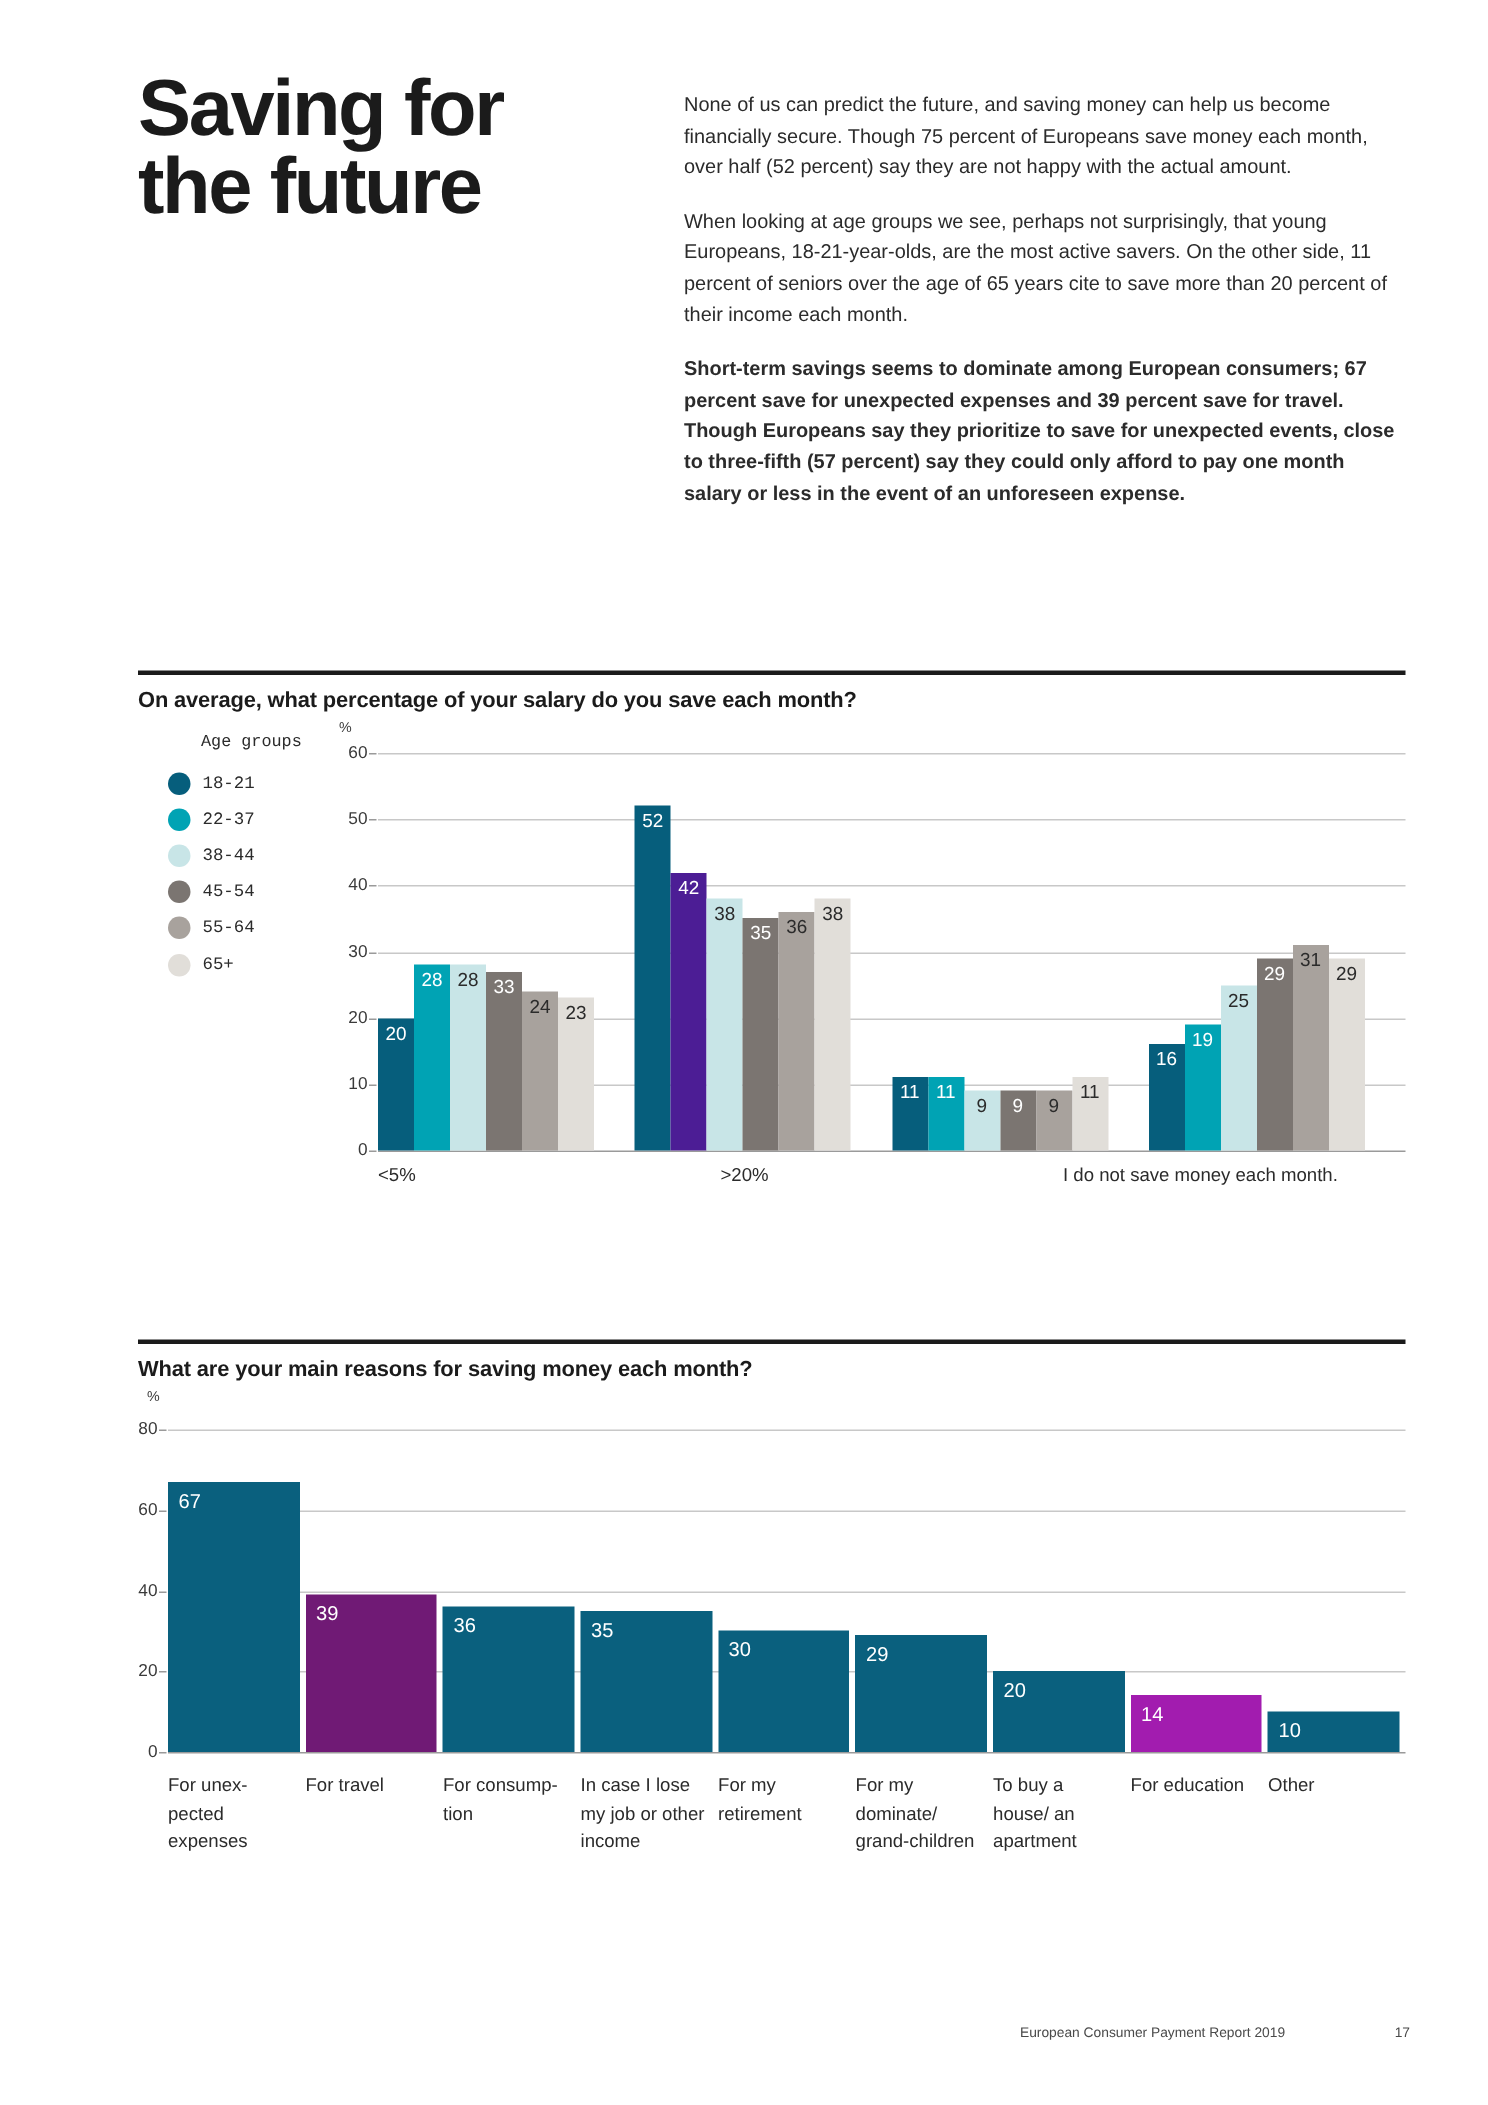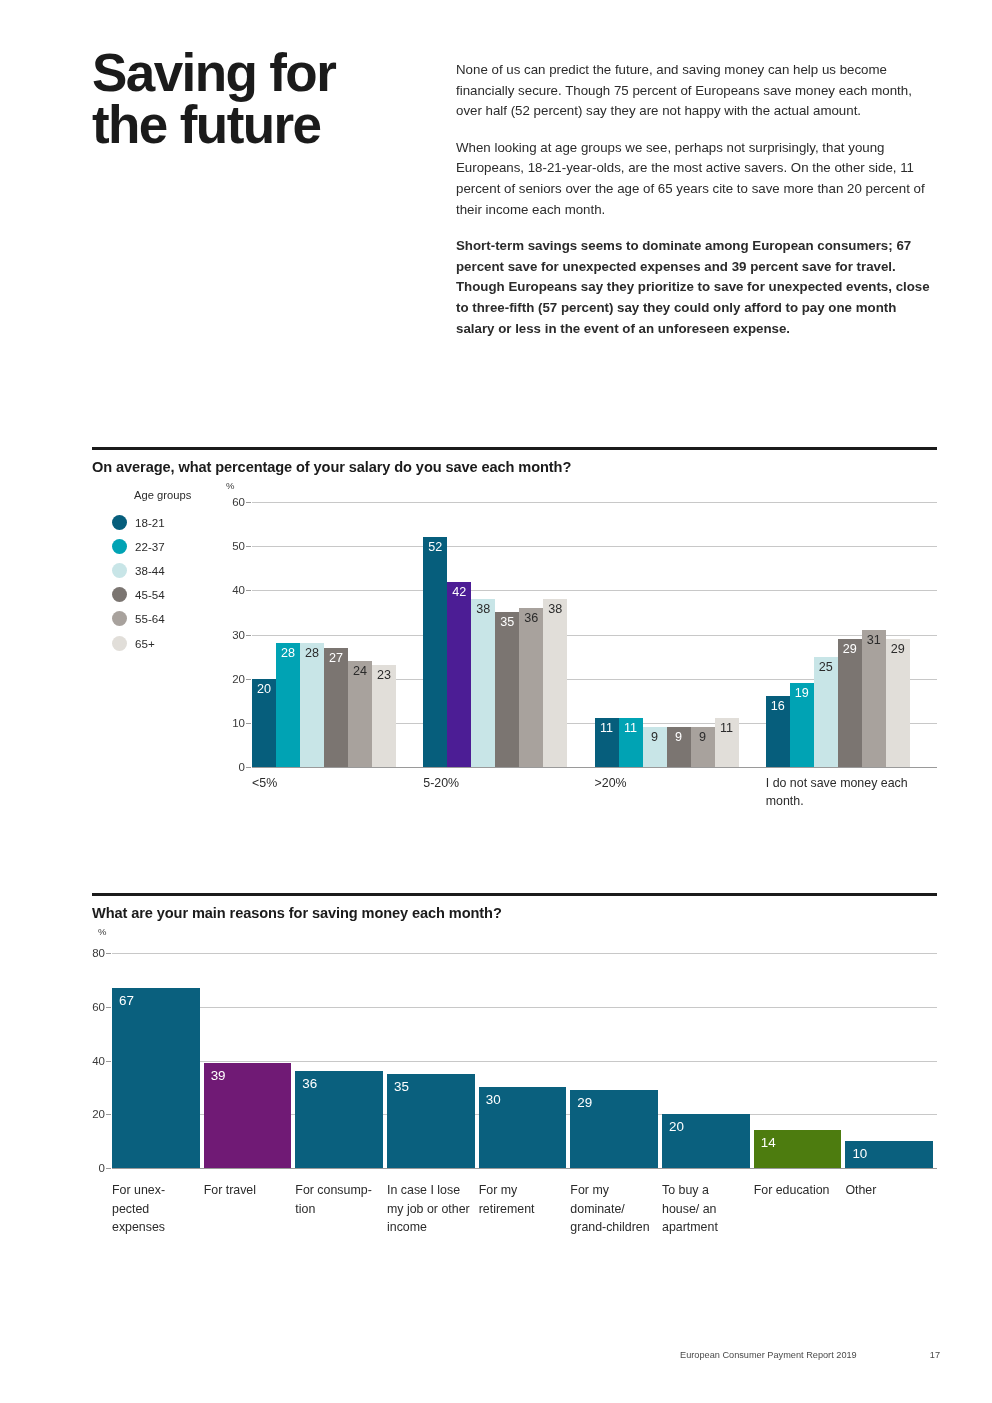--- a/index.html
+++ b/index.html
@@ -29,21 +29,21 @@
   
   .chart-block { position: absolute; left: 92px; width: 845px; }
   .rule { height: 2.5px; background: #1b1b1b; width: 100%; }
   .chart-title {
     font-size: 14.6px; font-weight: 700; color: #1b1b1b;
     margin-top: 9px; letter-spacing: -0.1px;
   }
 
   
   #chart1 { top: 447px; }
-  .legend { position: absolute; left: 20px; top: 42px; width: 120px; }
+  .legend { position: absolute; left: 20px; top: 42px; width: 120px; font-family: Liberation Mono, monospace; }
   .legend-head { font-size: 11.2px; color: #2b2b2b; margin-bottom: 9px; padding-left: 22px;}
   .legend-row { display: flex; align-items: center; height: 24.2px; }
   .legend-dot { width: 15px; height: 15px; border-radius: 50%; margin-right: 8px; flex: none;}
   .legend-label { font-size: 11.6px; color: #2b2b2b; }
 
   .plot1 {
     position: absolute; left: 160px; top: 55px;
     width: 685px; height: 265px;
   }
   .axis-unit {
@@ -159,21 +159,21 @@
             <div class="bar" style="background: rgb(6, 94, 124); width: 24px; height: 88.3333px;">
               <div class="bar-val light">20</div>
             </div>
             <div class="bar" style="background: rgb(0, 163, 180); width: 24px; height: 123.667px;">
               <div class="bar-val light">28</div>
             </div>
             <div class="bar" style="background: rgb(200, 229, 231); width: 24px; height: 123.667px;">
               <div class="bar-val dark">28</div>
             </div>
             <div class="bar" style="background: rgb(123, 117, 113); width: 24px; height: 119.25px;">
-              <div class="bar-val light">27</div>
+              <div class="bar-val light">33</div>
             </div>
             <div class="bar" style="background: rgb(168, 162, 157); width: 24px; height: 106px;">
               <div class="bar-val dark">24</div>
             </div>
             <div class="bar" style="background: rgb(225, 222, 217); width: 24px; height: 101.583px;">
               <div class="bar-val dark">23</div>
             </div>
           </div>
           <div class="group">
             <div class="bar" style="background: rgb(6, 94, 124); width: 24px; height: 229.667px;">
@@ -232,21 +232,20 @@
               <div class="bar-val dark">31</div>
             </div>
             <div class="bar" style="background: rgb(225, 222, 217); width: 24px; height: 128.083px;">
               <div class="bar-val dark">29</div>
             </div>
           </div>
         </div>
     </div>
     <div class="xlabels1" id="c1-xlabels">
         <div class="xlab">&lt;5%</div>
-        <div class="xlab">5-20%</div>
         <div class="xlab">&gt;20%</div>
         <div class="xlab">I do not save money each month.</div>
       </div>
   </div>
 
   <div class="chart-block" id="chart2">
     <div class="rule"></div>
     <div class="chart-title">What are your main reasons for saving money each month?</div>
 
     <div class="plot2">
@@ -293,21 +292,21 @@
             <div class="b2" style="background: rgb(10, 96, 126); height: 77.9375px;">
               <span class="v">29</span>
             </div>
           </div>
           <div class="b2wrap">
             <div class="b2" style="background: rgb(10, 96, 126); height: 53.75px;">
               <span class="v">20</span>
             </div>
           </div>
           <div class="b2wrap">
-            <div class="b2" style="background: #4d7c0f; height: 37.625px;">
+            <div class="b2" style="background: #a21caf; height: 37.625px;">
               <span class="v">14</span>
             </div>
           </div>
           <div class="b2wrap">
             <div class="b2" style="background: rgb(10, 96, 126); height: 26.875px;">
               <span class="v">10</span>
             </div>
           </div>
         </div>
     </div>

